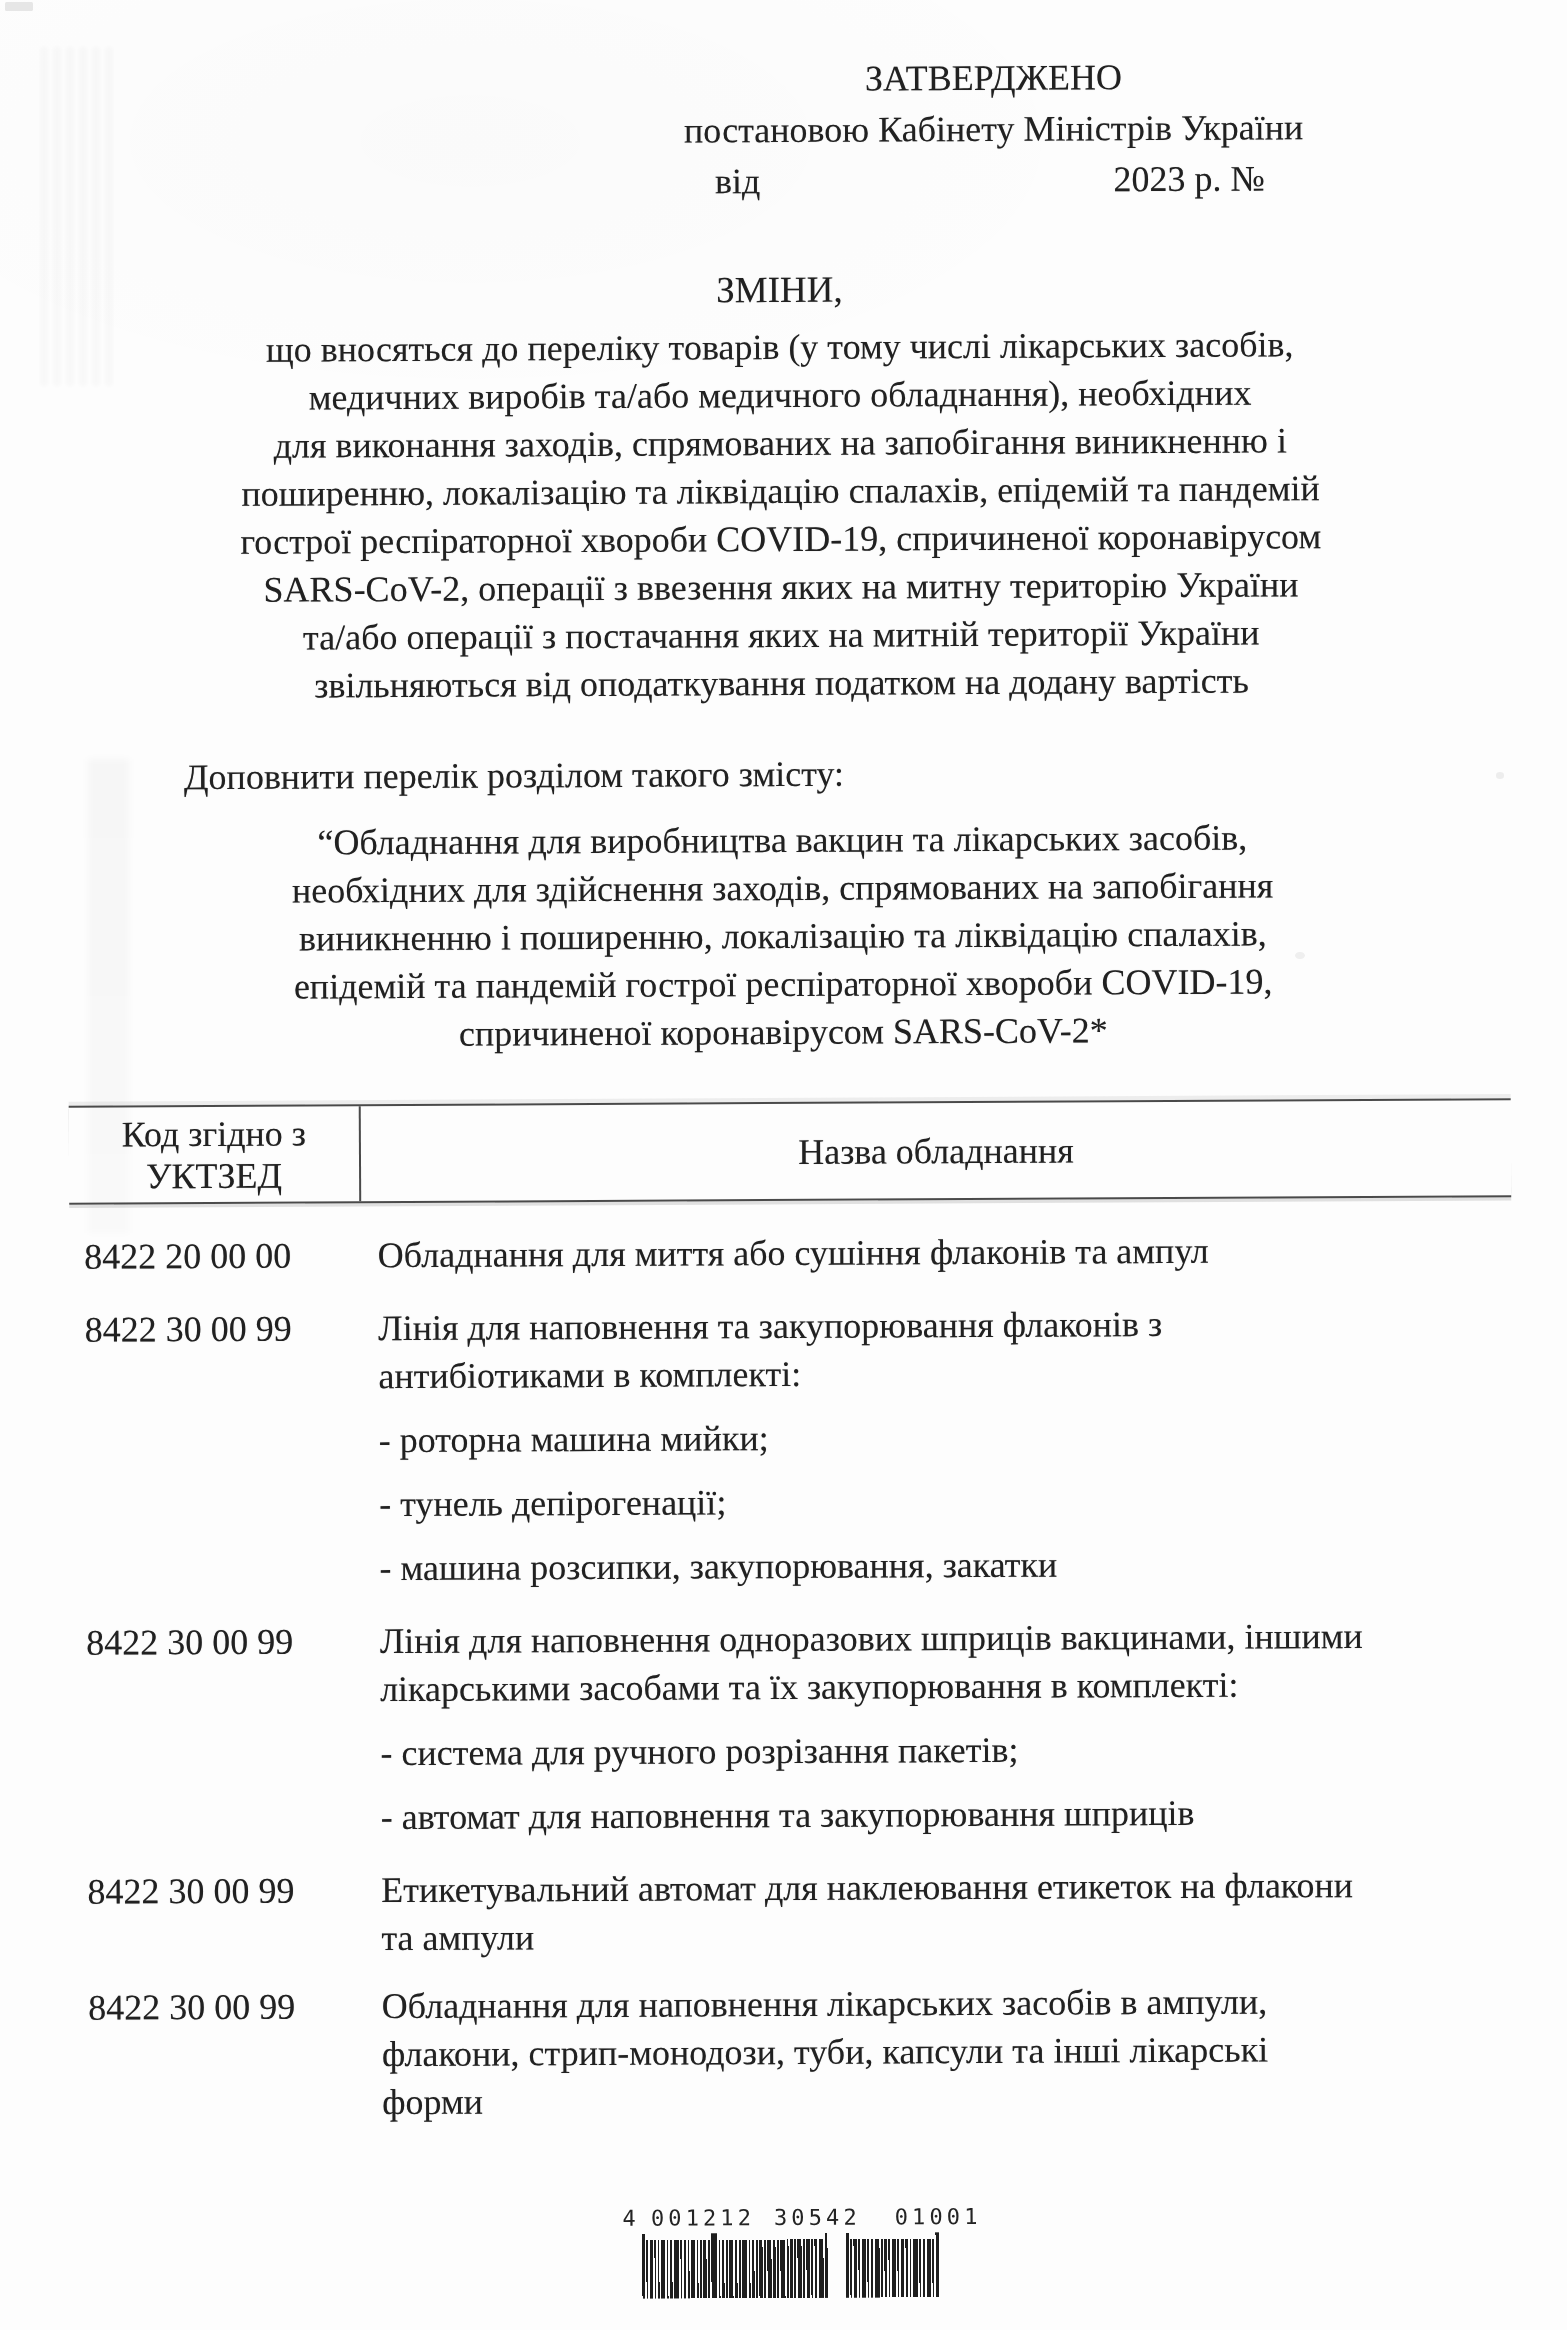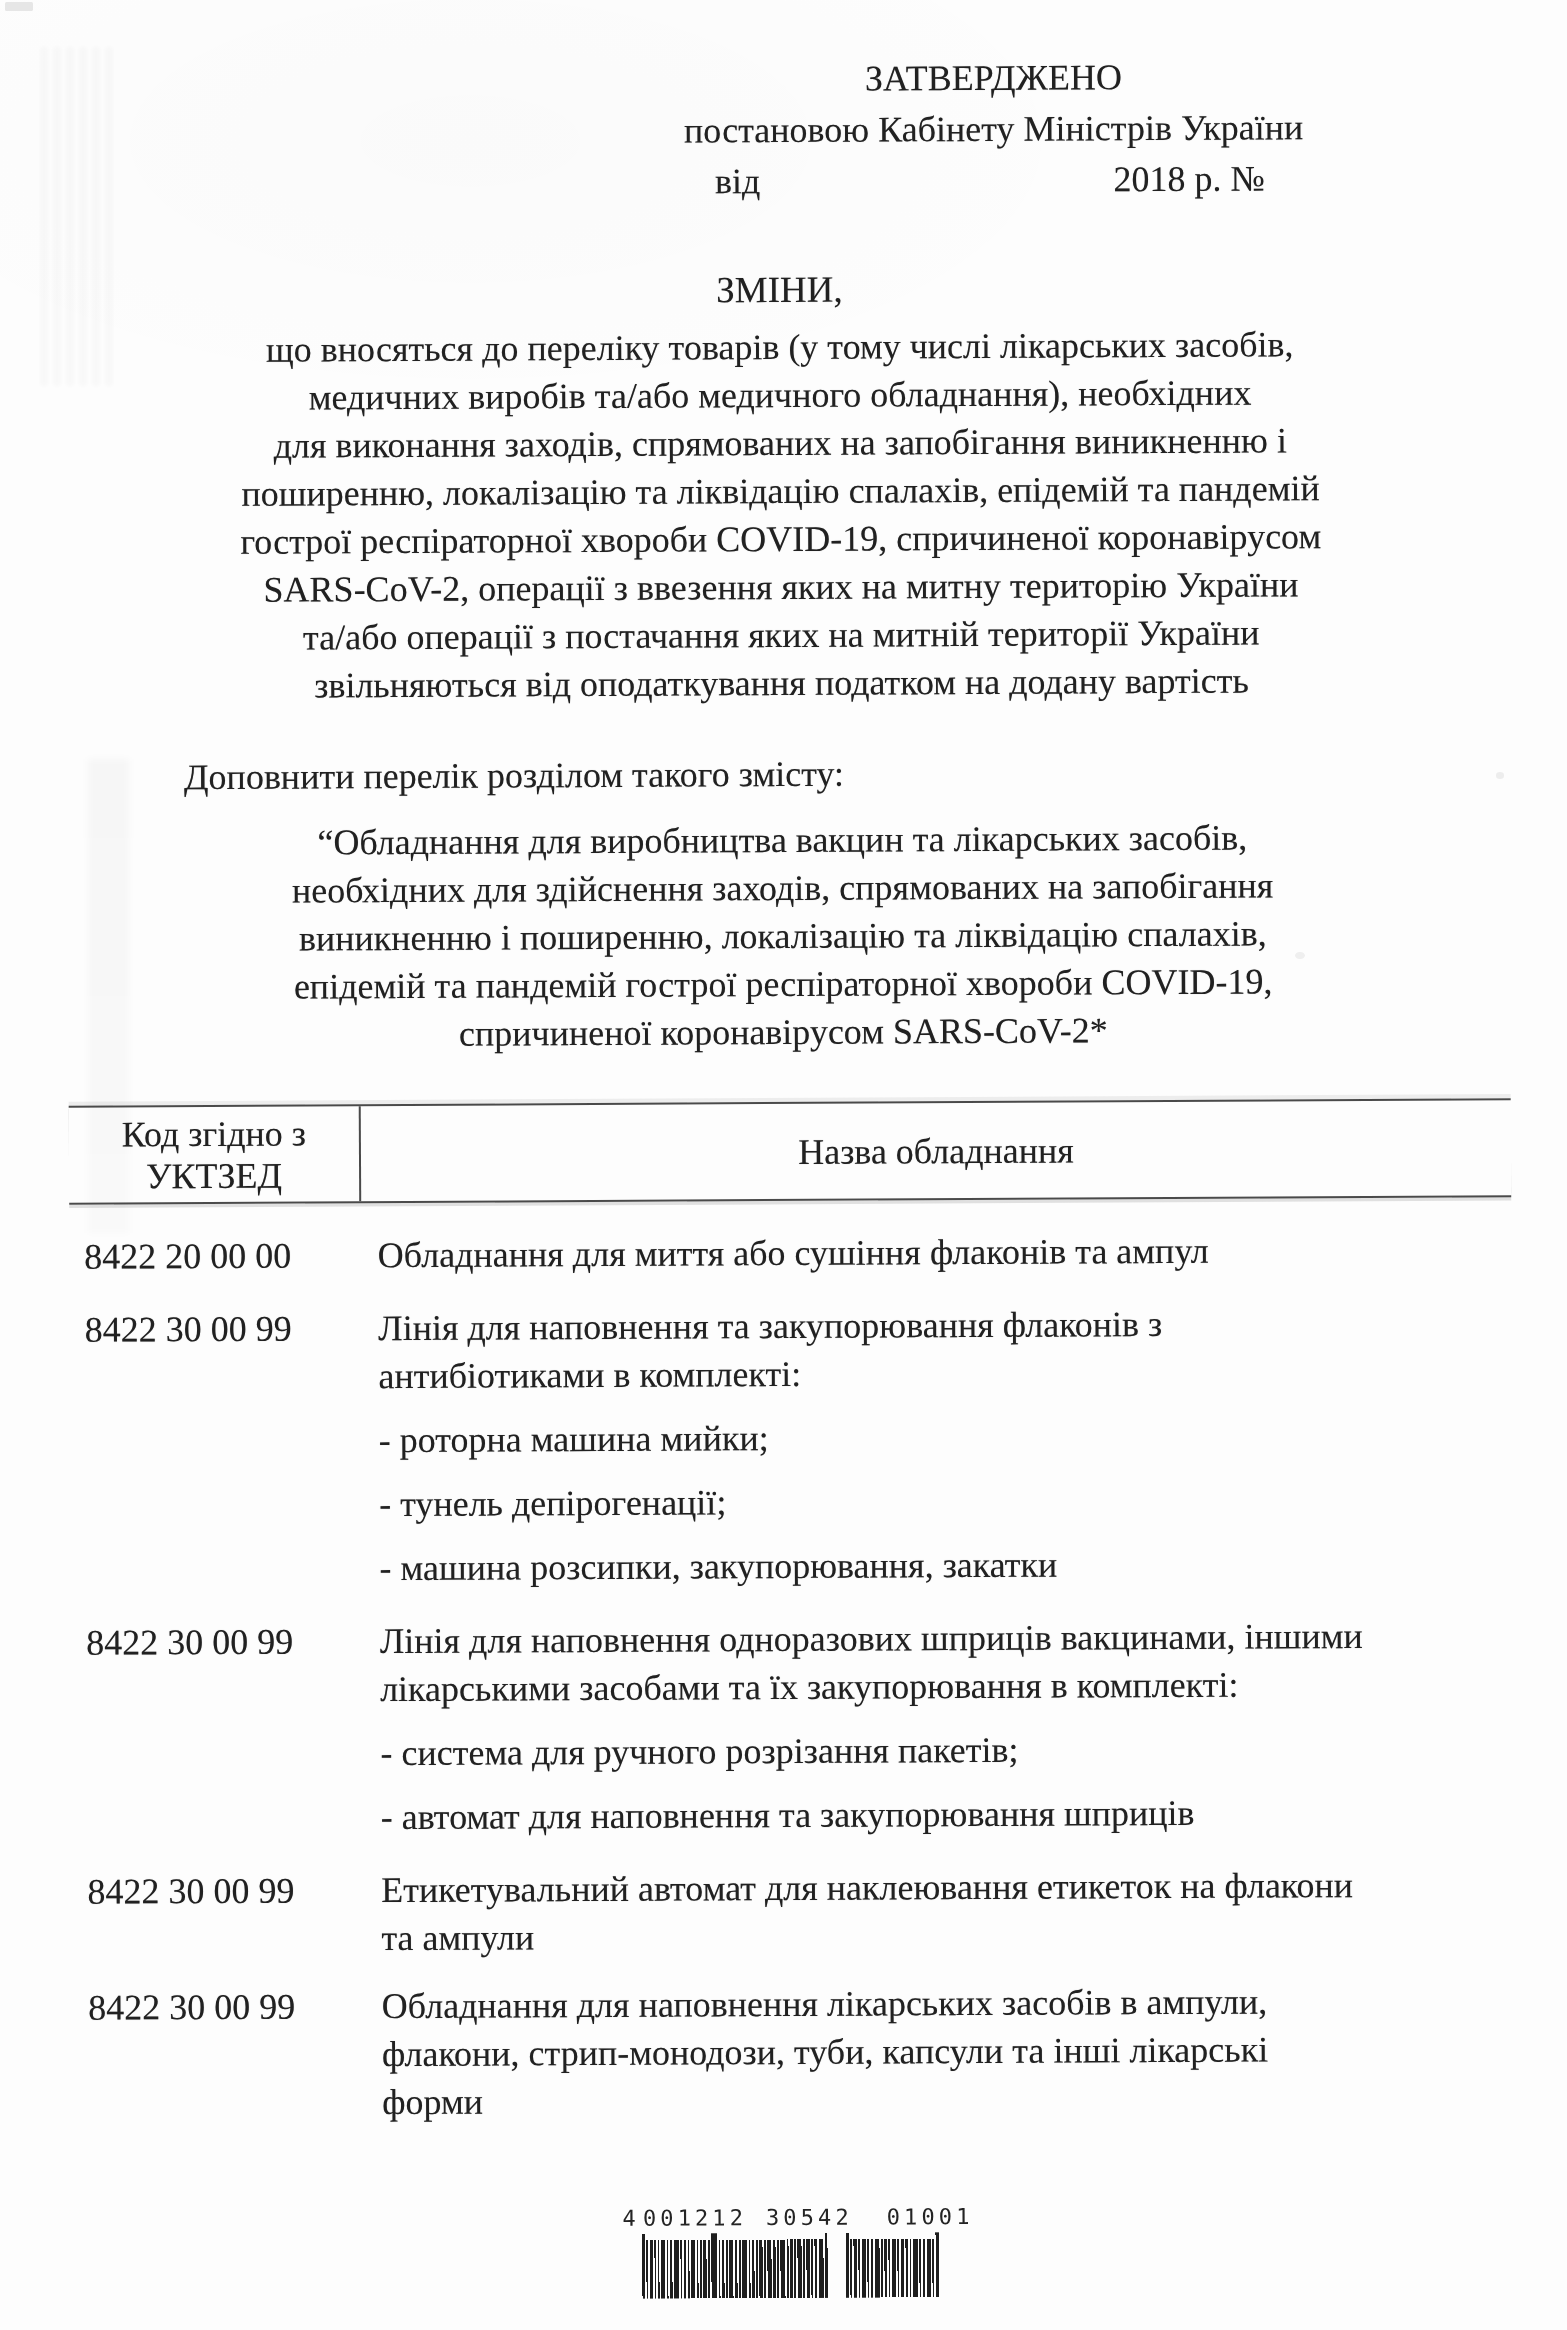--- a/index.html
+++ b/index.html
@@ -68,21 +68,21 @@
   .code{padding-left:14.7px;white-space:nowrap;line-height:48px;}
   .desc{padding-left:16.3px;padding-right:4.9px;line-height:48px;}
   .desc .dline{margin:0;}
   .desc .item{margin-top:16.3px;}
 
   
   .barcode{position:absolute;left:617px;top:2205px;width:330px;}
   .bdigits{display:flex;align-items:baseline;
     font-family:"DejaVu Sans Mono","Liberation Mono",monospace;
     font-size:22px;letter-spacing:4.1px;color:#242424;}
-  .bdigits .g2{margin-left:3px;text-align:right;}
+  .bdigits .g2{margin-left:11px;text-align:right;}
   .bdigits .g3{margin-left:19px;}
   .bdigits .g4{margin-left:34px;}
   .bars{display:block;margin-top:3.3px;}
 </style>
 </head>
 <body>
 
 <div class="page">
 
   <div class="artifact a-topdash"></div>
@@ -91,21 +91,21 @@
   <div class="artifact a-speck1"></div>
   <div class="artifact a-speck2"></div>
 
   <div class="tilt">
 
     <div class="approval txt">
       <div class="c">ЗАТВЕРДЖЕНО</div>
       <div class="c">постановою Кабінету Міністрів України</div>
       <div class="approval-row">
         <span>від</span>
-        <span>2018 р. №</span>
+        <span>2023 р. №</span>
       </div>
     </div>
 
     <h1 class="doc-title txt">ЗМІНИ,</h1>
 
     <div class="title-lines txt">
       <div>що вносяться до переліку товарів (у тому числі лікарських засобів,</div>
       <div>медичних виробів та/або медичного обладнання), необхідних</div>
       <div>для виконання заходів, спрямованих на запобігання виникненню і</div>
       <div>поширенню, локалізацію та ліквідацію спалахів, епідемій та пандемій</div>

